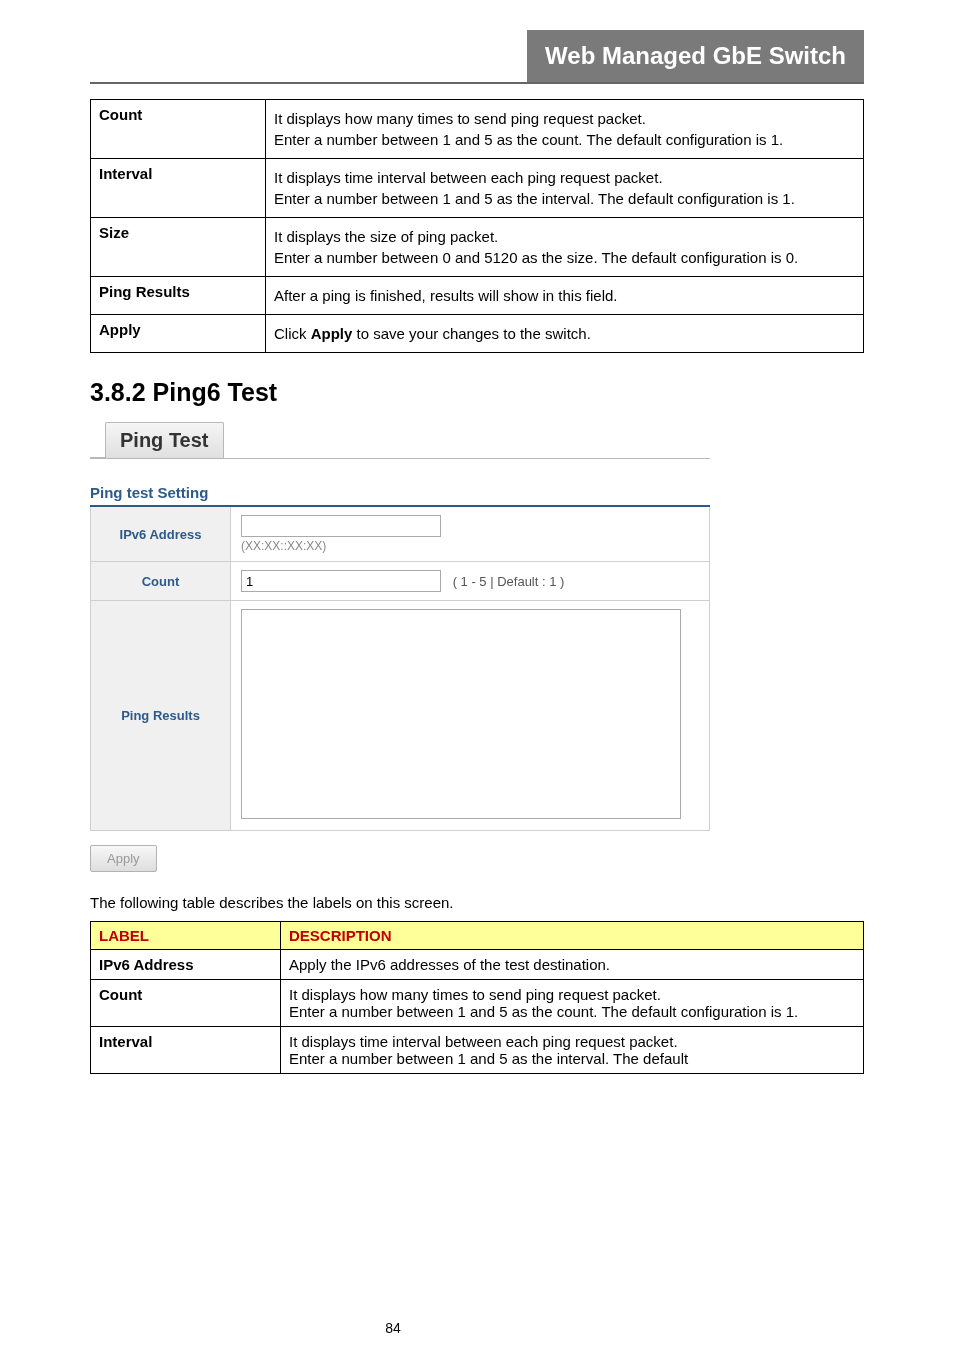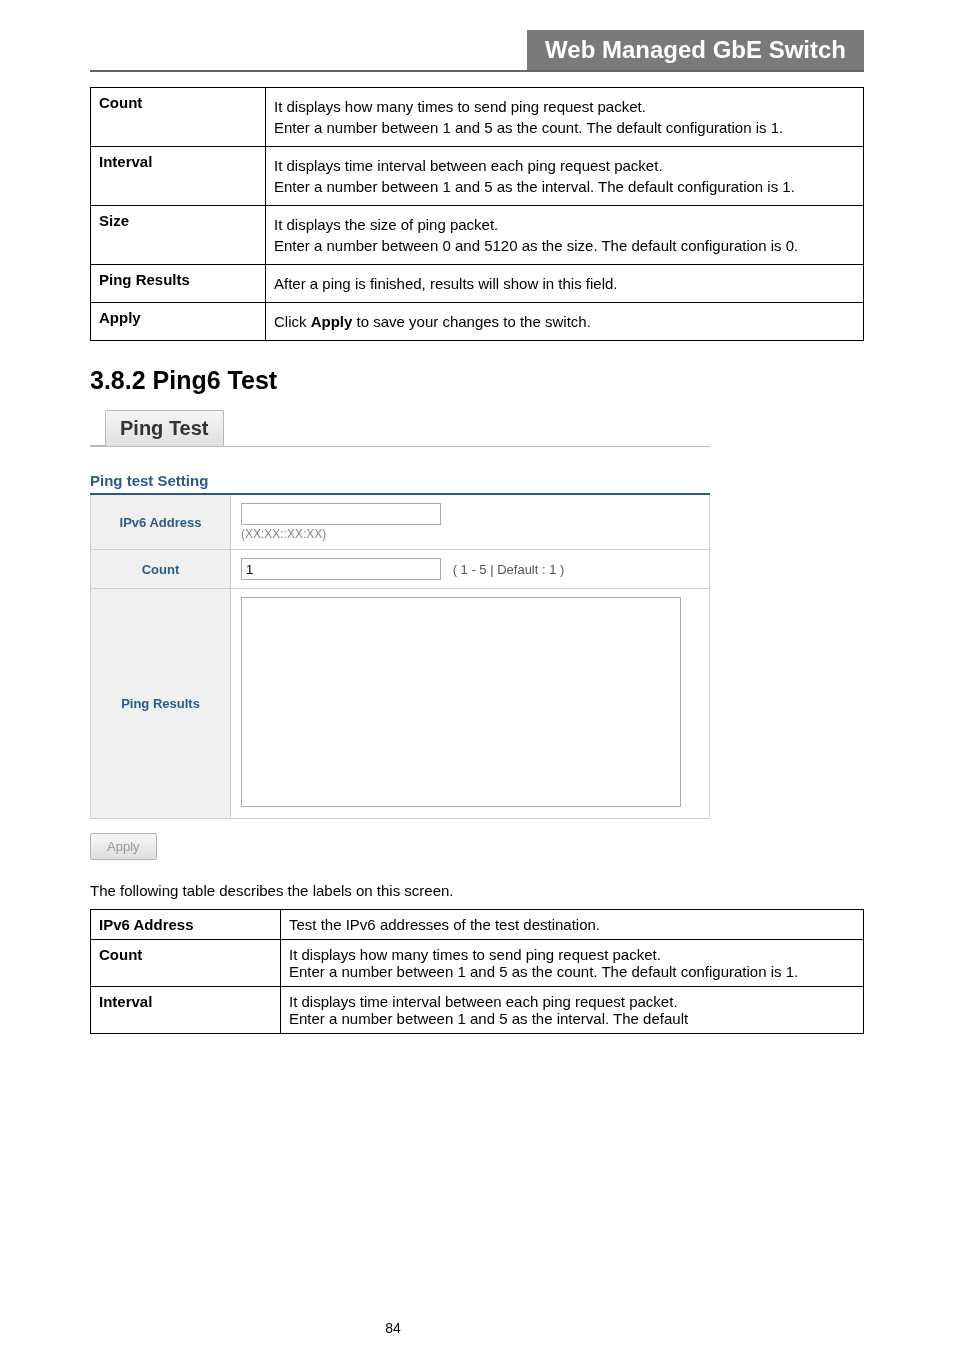--- a/index.html
+++ b/index.html
@@ -17,21 +17,21 @@
       display: flex;
       justify-content: flex-end;
       border-bottom: 2px solid #666;
       margin-bottom: 15px;
     }
     .header-banner-box {
       background: #7a7a7a;
       color: #fff;
       font-size: 24px;
       font-weight: bold;
-      padding: 6px 18px;
+      padding: 12px 18px;
     }
     table.spec {
       width: 100%;
       border-collapse: collapse;
       margin-bottom: 25px;
     }
     table.spec td, table.spec th {
       border: 1.5px solid #000;
       padding: 6px 8px;
       vertical-align: top;
@@ -241,24 +241,28 @@
   </tr>
 </tbody>
   </table>
 
 <button class="apply-btn">Apply</button>
 
 <p class="body-text">The following table describes the labels on this screen.</p>
 
 <table class="spec2">
   <tbody>
+      <tr>
+    <th>LABEL</th>
+    <th>DESCRIPTION</th>
+  </tr>
   <tr>
     <td class="label">IPv6 Address</td>
     <td>
-      <p>Test the IPv6 addresses of the test destination.</p>
+      <p>Apply the IPv6 addresses of the test destination.</p>
     </td>
   </tr>
   <tr>
     <td class="label">Count</td>
     <td>
       <p>It displays how many times to send ping request packet.</p>
       <p>Enter a number between 1 and 5 as the count. The default configuration is 1.</p>
     </td>
   </tr>
   <tr>

